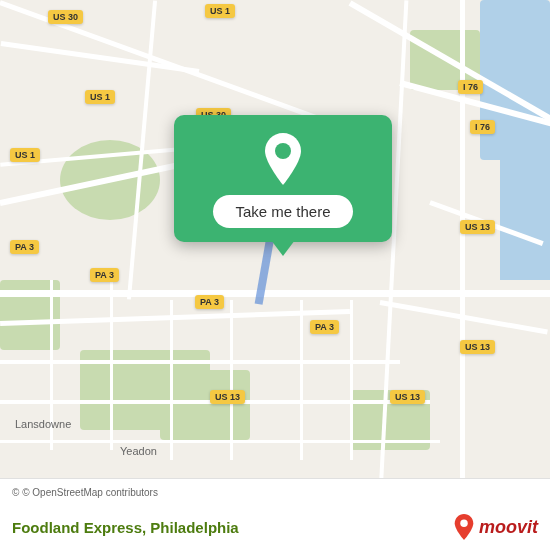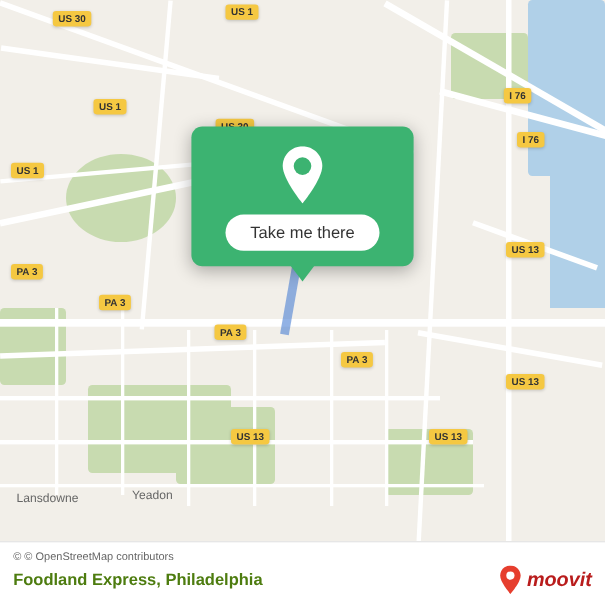--- a/index.html
+++ b/index.html
@@ -44,21 +44,21 @@
     .water-area {
       position: absolute;
       background-color: #b0d0e8;
     }
 
     
     #popup-card {
       position: absolute;
       left: 174px;
       top: 115px;
-      width: 202px;
+      width: 218px;
       background: #3cb371;
       border-radius: 10px;
       display: flex;
       flex-direction: column;
       align-items: center;
       padding: 18px 16px 14px 16px;
       box-shadow: 0 4px 15px rgba(0,0,0,0.3);
       z-index: 10;
     }
 
@@ -107,21 +107,21 @@
       right: 0;
       background: white;
       padding: 8px 12px 10px 12px;
       z-index: 10;
       border-top: 1px solid #e0e0e0;
     }
 
     #attribution {
       font-size: 10px;
       color: #666;
-      margin-bottom: 2px;
+      margin-bottom: 16px;
     }
 
     #attribution .copyright {
       font-size: 10px;
     }
 
     #place-name-row {
       display: flex;
       align-items: center;
       justify-content: space-between;
@@ -230,21 +230,21 @@
   <div class="map-label" style="left:470px;top:120px;">I 76</div>
   <div class="map-label" style="left:460px;top:220px;">US 13</div>
   <div class="map-label" style="left:460px;top:340px;">US 13</div>
   <div class="map-label" style="left:390px;top:390px;">US 13</div>
   <div class="map-label" style="left:10px;top:240px;">PA 3</div>
   <div class="map-label" style="left:90px;top:268px;">PA 3</div>
   <div class="map-label" style="left:195px;top:295px;">PA 3</div>
   <div class="map-label" style="left:310px;top:320px;">PA 3</div>
   <div class="map-label" style="left:210px;top:390px;">US 13</div>
 
-  <div class="city-label" style="left:15px;top:447px;">Lansdowne</div>
+  <div class="city-label" style="left:15px;top:418px;">Lansdowne</div>
   <div class="city-label" style="left:120px;top:445px;">Yeadon</div>
 
   <div id="popup-card">
     <div class="location-icon-wrapper">
       <svg class="pin-svg" viewBox="0 0 44 52" fill="none" xmlns="http://www.w3.org/2000/svg">
         <path d="M22 0C12.06 0 4 8.06 4 18C4 30 22 52 22 52C22 52 40 30 40 18C40 8.06 31.94 0 22 0Z" fill="white"></path>
         <circle cx="22" cy="18" r="8" fill="#3cb371"></circle>
       </svg>
     </div>
     <button class="take-me-there-btn">Take me there</button>

